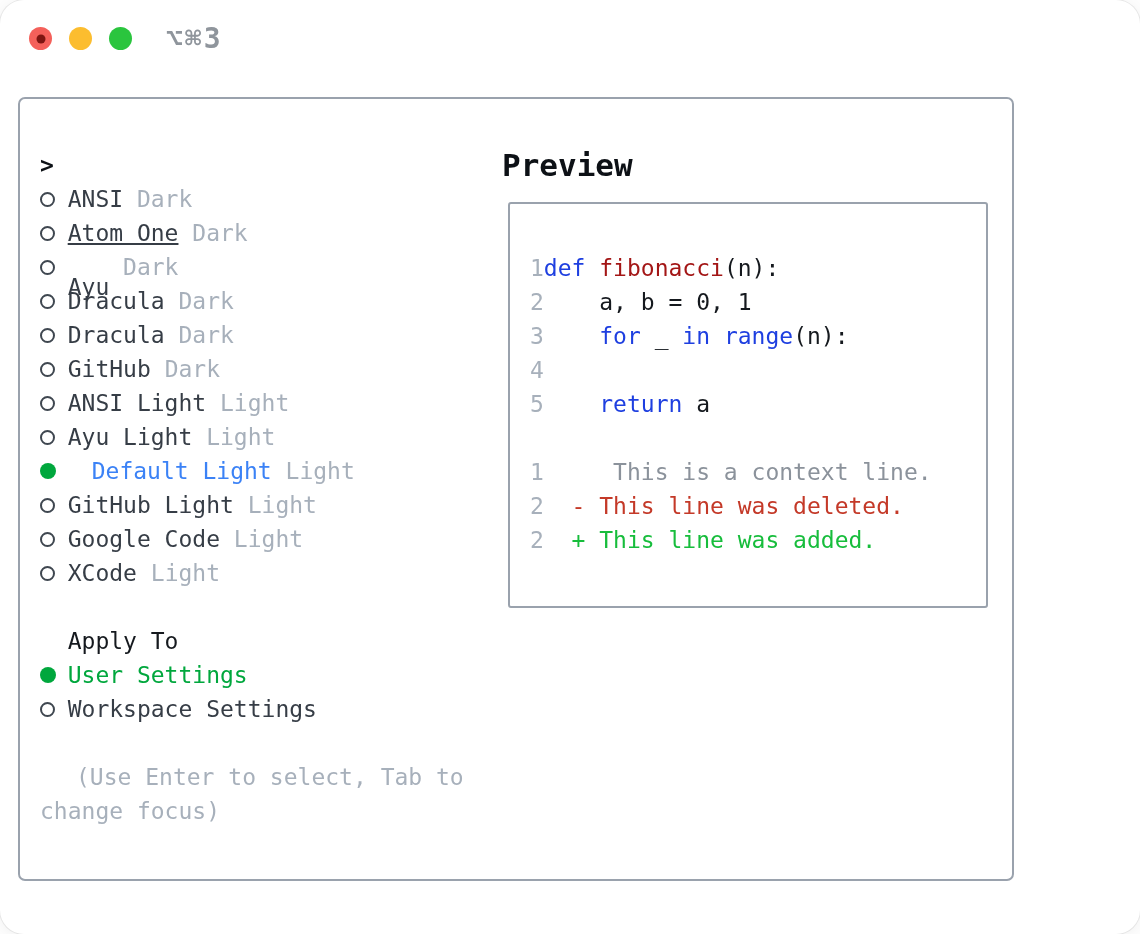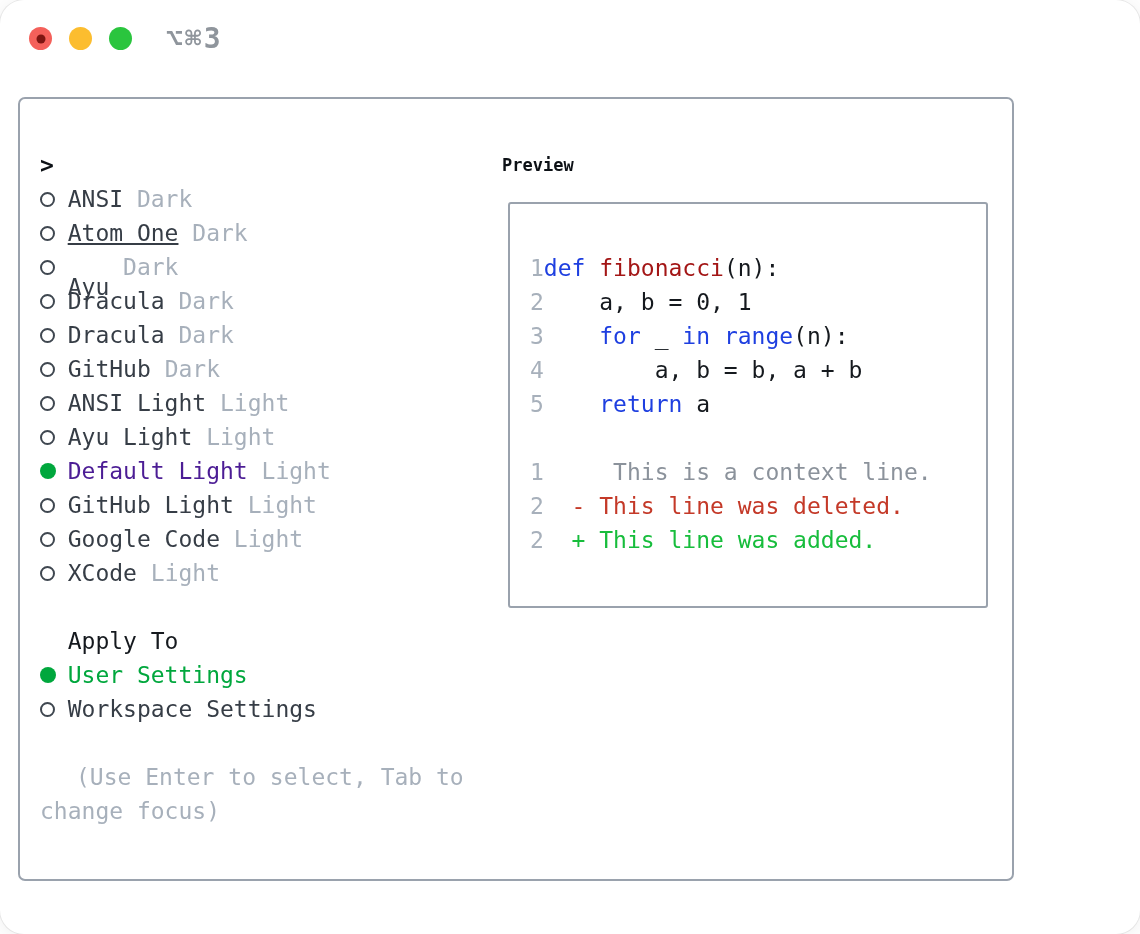--- a/index.html
+++ b/index.html
@@ -94,21 +94,21 @@
     font-size: 23px;
     white-space: pre;
   }
   
   .preview-title {
     position: absolute;
     left: 482px; top: 49px;   
     height: 34px;
     display: flex;
     align-items: center;
-    font-size: 17px;
+    font-size: 31px;
     font-weight: bold;
   }
   .preview-box {
     position: absolute;
     left: 488px; top: 103px;  
     width: 480px; height: 406px;
     border: 2px solid #9aa2ad;
     border-radius: 3px;
     background: #ffffff;
   }
@@ -149,21 +149,21 @@
 
       <div id="theme-list">
           <div class="row"><span class="marker"><span class="radio"></span></span><span style="color: rgb(54, 61, 70);">ANSI</span><span style="color: rgb(167, 176, 187);"> Dark</span></div>
           <div class="row"><span class="marker"><span class="radio"></span></span><span style="color: rgb(54, 61, 70); text-decoration: underline;">Atom One</span><span style="color: rgb(167, 176, 187);"> Dark</span></div>
           <div class="row"><span class="marker"><span class="radio"></span></span><span style="color: rgb(54, 61, 70); margin-top: 40px;">Ayu</span><span style="color: rgb(167, 176, 187);"> Dark</span></div>
           <div class="row"><span class="marker"><span class="radio"></span></span><span style="color: rgb(54, 61, 70);">Dracula</span><span style="color: rgb(167, 176, 187);"> Dark</span></div>
           <div class="row"><span class="marker"><span class="radio"></span></span><span style="color: rgb(54, 61, 70);">Dracula</span><span style="color: rgb(167, 176, 187);"> Dark</span></div>
           <div class="row"><span class="marker"><span class="radio"></span></span><span style="color: rgb(54, 61, 70);">GitHub</span><span style="color: rgb(167, 176, 187);"> Dark</span></div>
           <div class="row"><span class="marker"><span class="radio"></span></span><span style="color: rgb(54, 61, 70);">ANSI Light</span><span style="color: rgb(167, 176, 187);"> Light</span></div>
           <div class="row"><span class="marker"><span class="radio"></span></span><span style="color: rgb(54, 61, 70);">Ayu Light</span><span style="color: rgb(167, 176, 187);"> Light</span></div>
-          <div class="row"><span class="marker"><span class="radio on" style="background: rgb(0, 167, 61);"></span></span><span style="color: #4c1d95;">Default Light</span><span style="color: rgb(167, 176, 187);"> Light</span></div>
+          <div class="row"><span class="marker"><span class="radio on" style="background: rgb(0, 167, 61);"></span></span><span style="color: #3b82f6; margin-left: 24px;">Default Light</span><span style="color: rgb(167, 176, 187);"> Light</span></div>
           <div class="row"><span class="marker"><span class="radio"></span></span><span style="color: rgb(54, 61, 70);">GitHub Light</span><span style="color: rgb(167, 176, 187);"> Light</span></div>
           <div class="row"><span class="marker"><span class="radio"></span></span><span style="color: rgb(54, 61, 70);">Google Code</span><span style="color: rgb(167, 176, 187);"> Light</span></div>
           <div class="row"><span class="marker"><span class="radio"></span></span><span style="color: rgb(54, 61, 70);">XCode</span><span style="color: rgb(167, 176, 187);"> Light</span></div>
         </div>
 
       <div class="blank-row"></div>
 
       <div class="row" id="apply-to-header" style="color: rgb(21, 25, 30);">
         <span class="marker"></span><span>Apply To</span>
       </div>
@@ -179,21 +179,21 @@
       <div class="hint-line" id="hint-line-1" style="color: rgb(167, 176, 187);">change focus)</div>
     </div>
 
     <div class="preview-title" id="preview-title" style="color: rgb(13, 17, 22);">Preview</div>
 
     <div class="preview-box">
       <div class="code" id="code-block">
           <div class="code-line"><span style="color: rgb(167, 176, 187);">1</span> <span style="color: rgb(30, 63, 224);">def</span><span style="color: rgb(21, 25, 30);"> </span><span style="color: rgb(163, 22, 22);">fibonacci</span><span style="color: rgb(21, 25, 30);">(n):</span></div>
           <div class="code-line"><span style="color: rgb(167, 176, 187);">2</span> <span style="color: rgb(21, 25, 30);">    a, b = 0, 1</span></div>
           <div class="code-line"><span style="color: rgb(167, 176, 187);">3</span> <span style="color: rgb(21, 25, 30);">    </span><span style="color: rgb(30, 63, 224);">for</span><span style="color: rgb(21, 25, 30);"> _ </span><span style="color: rgb(30, 63, 224);">in</span><span style="color: rgb(21, 25, 30);"> </span><span style="color: rgb(30, 63, 224);">range</span><span style="color: rgb(21, 25, 30);">(n):</span></div>
-          <div class="code-line"><span style="color: rgb(167, 176, 187);">4</span> <span style="color: rgb(21, 25, 30);">        a, b = b, a + b</span></div>
+          <div class="code-line"><span style="color: rgb(167, 176, 187);">4</span> </div>
           <div class="code-line"><span style="color: rgb(167, 176, 187);">5</span> <span style="color: rgb(21, 25, 30);">    </span><span style="color: rgb(30, 63, 224);">return</span><span style="color: rgb(21, 25, 30);"> a</span></div>
           <div class="code-line"><span style="color: rgb(167, 176, 187);"></span> </div>
           <div class="code-line"><span style="color: rgb(167, 176, 187);">1</span> <span style="color: rgb(139, 146, 155);">     This is a context line.</span></div>
           <div class="code-line"><span style="color: rgb(167, 176, 187);">2</span> <span style="color: rgb(196, 57, 40);">  - This line was deleted.</span></div>
           <div class="code-line"><span style="color: rgb(167, 176, 187);">2</span> <span style="color: rgb(23, 189, 60);">  + This line was added.</span></div>
         </div>
     </div>
   </div>
 
 </div>

